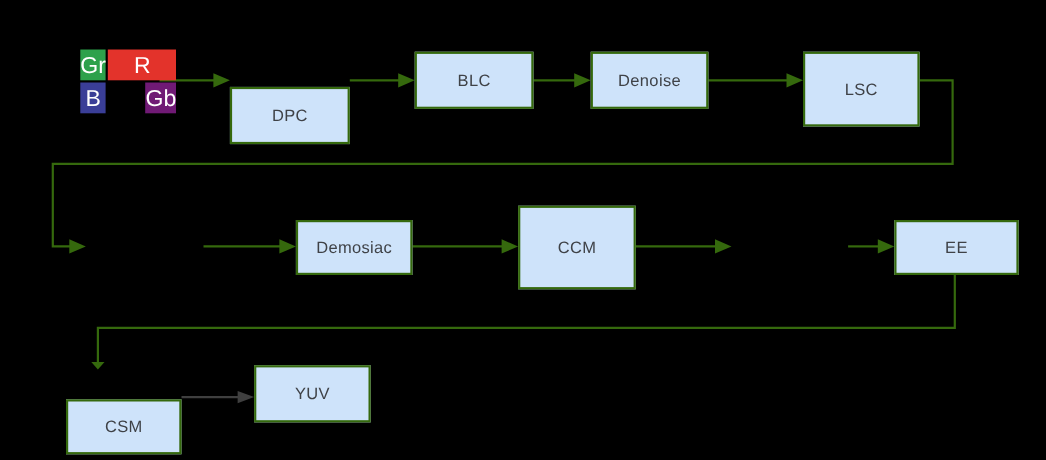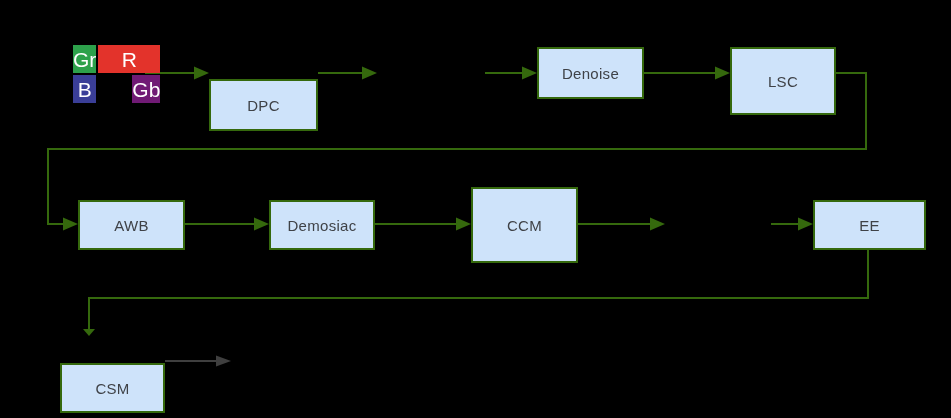--- a/index.html
+++ b/index.html
@@ -99,23 +99,24 @@
   </svg>
 
   <div class="bayer">
     <div class="bayer-cell" style="background: rgb(45, 161, 75);">Gr</div>
     <div class="bayer-cell" style="background: rgb(227, 51, 43);">R</div>
     <div class="bayer-cell" style="background: rgb(58, 62, 151);">B</div>
     <div class="bayer-cell" style="background: #701a75; margin-left: 34px;">Gb</div>
   </div>
 
   <div class="node" style="left:209px; top:47px; width:109px; height:52px;margin-top:32px;">DPC</div>
+  <div class="node" style="left:377px; top:47px; width:108px; height:52px;">BLC</div>
   <div class="node" style="left:537px; top:47px; width:107px; height:52px;">Denoise</div>
   <div class="node" style="left:730px; top:47px; width:106px; height:68px;">LSC</div>
 
-  <div class="node" style="left:78px; top:200px; width:107px; height:50px;">AWB</div>
   <div class="node" style="left:269px; top:200px; width:106px; height:50px;">Demosiac</div>
   <div class="node" style="left:471px; top:187px; width:107px; height:76px;">CCM</div>
   <div class="node" style="left:813px; top:200px; width:113px; height:50px;">EE</div>
 
   <div class="node" style="left:60px; top:336px; width:105px; height:50px;margin-top:27px;">CSM</div>
+  <div class="node" style="left:231px; top:332px; width:106px; height:52px;">YUV</div>
 
 </div>
 
 </body></html>

